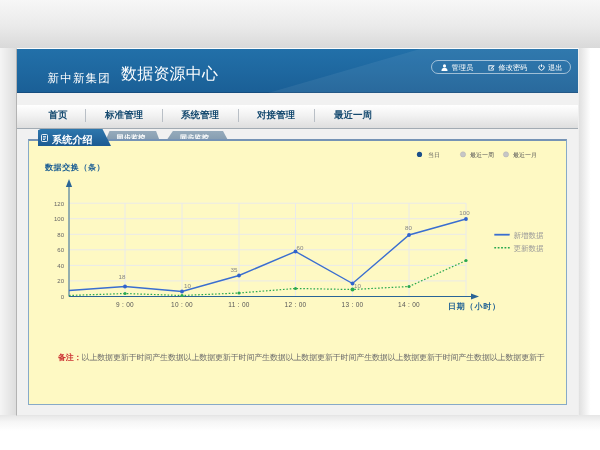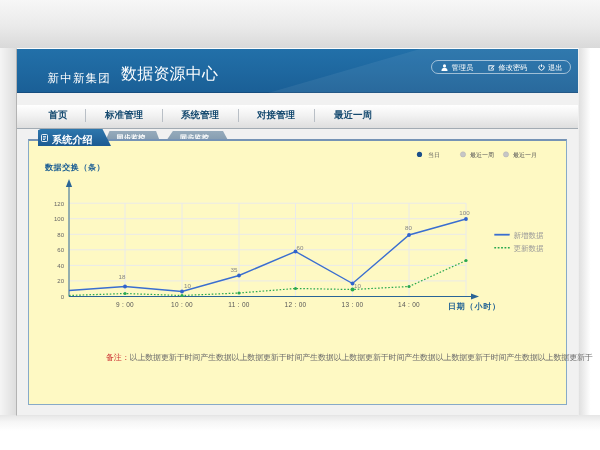--- a/index.html
+++ b/index.html
@@ -52,21 +52,21 @@
   .tab1{position:absolute;left:21px;top:79.5px;width:73px;height:17.5px;z-index:3;
        background:linear-gradient(180deg,#2e77ad 0%,#1c5a92 100%);
        clip-path:polygon(0 100%,0 10%,5% 0,88% 0,100% 100%);}
   .tab1 em{position:absolute;left:14px;top:4.5px;font-style:normal;color:#fff;
        font-size:10px;font-weight:bold;letter-spacing:.2px;white-space:nowrap;}
   .tab1 svg{position:absolute;left:3px;top:5px;}
   
   .panel{position:absolute;left:11px;top:90px;width:537px;height:263px;
        background:#fef9c3;border:1px solid #87aac8;border-top:2px solid #7693b5;}
   .note{position:absolute;left:29px;top:210.5px;font-size:8px;color:#6b6b6b;white-space:nowrap;}
-  .note b{color:#cc3333;font-weight:normal;margin-left:48px;}
+  .note b{color:#cc3333;font-weight:bold;}
 </style>
 </head>
 <body>
 <div class="shTop"></div>
 <div class="shLeft"></div>
 <div class="shRight"></div>
 <div class="shBottom"></div>
 <div class="win">
   <div class="hdr">
     <div class="diag"></div>

